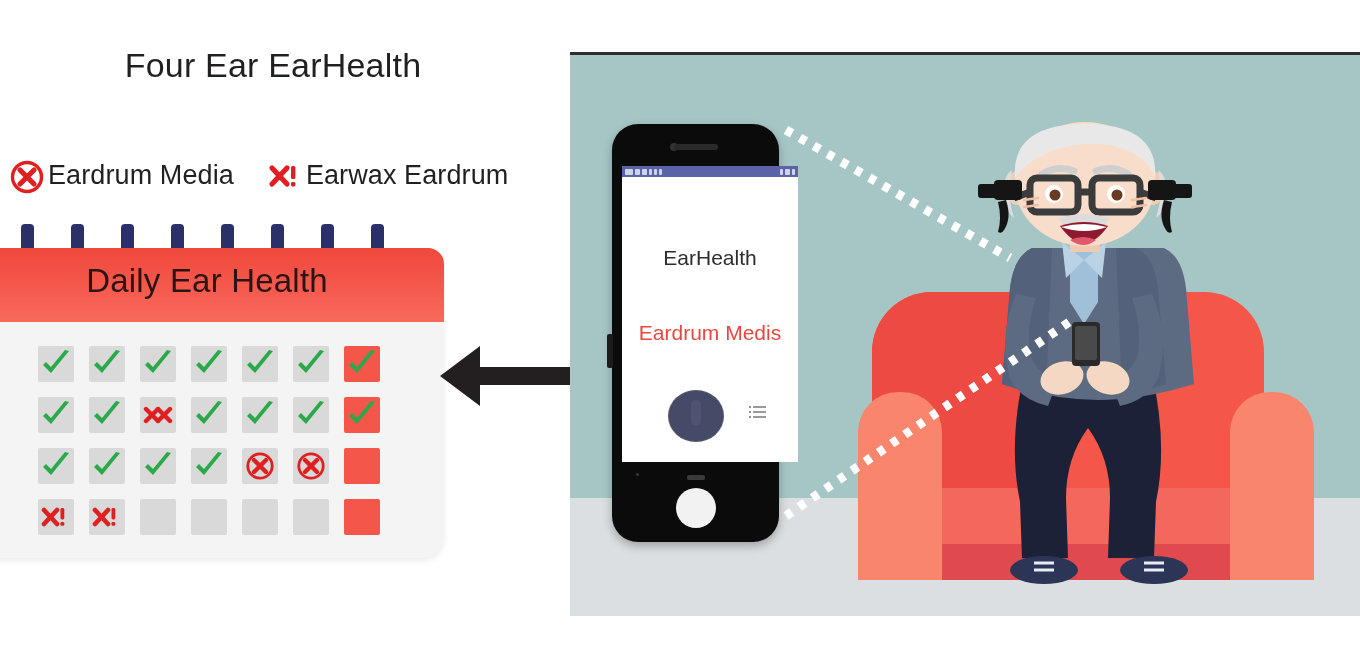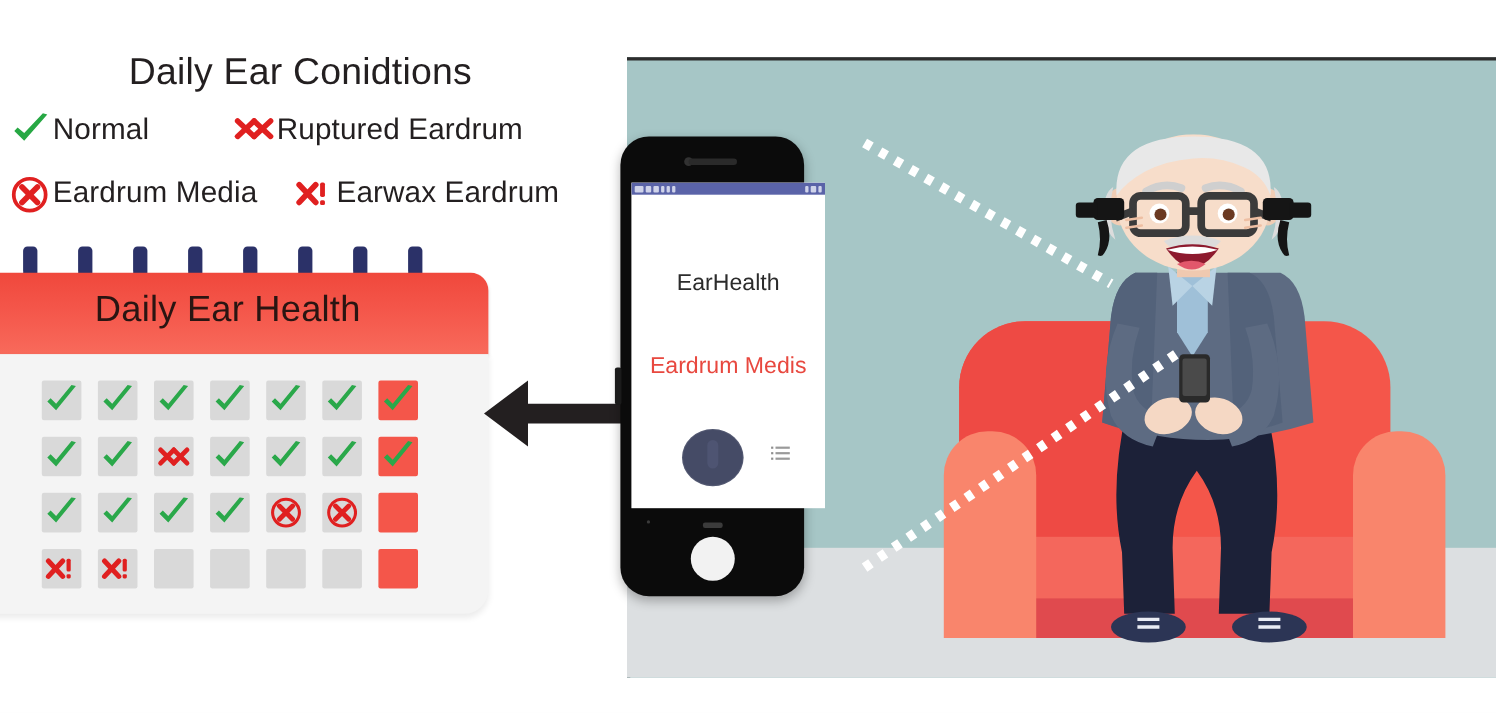--- a/index.html
+++ b/index.html
@@ -134,21 +134,21 @@
     background:#f9856c; border-radius: 40px 40px 0 0;
   }
   
   #person { position:absolute; left:388px; bottom:24px; width:280px; height:470px; }
 
   
   #callouts { position:absolute; left:0; top:0; width:1360px; height:648px; pointer-events:none; }
 
   
   #phone {
-    position:absolute; left:564px; top:124px; width:167px; height:418px;
+    position:absolute; left:612px; top:124px; width:167px; height:418px;
     background:#0b0b0b; border-radius: 26px;
     box-shadow: 0 4px 10px rgba(0,0,0,.28);
   }
   #phone-speaker {
     position:absolute; left:50%; top:20px; transform:translateX(-50%);
     width:44px; height:6px; background:#2a2a2a; border-radius:3px;
   }
   #phone-cam {
     position:absolute; left:58px; top:19px; width:8px; height:8px;
     background:#323232; border-radius:50%;
@@ -207,45 +207,22 @@
   #phone-side-btn {
     position:absolute; left:-5px; top:210px; width:6px; height:34px;
     background:#1b1b1b; border-radius:2px;
   }
 </style>
 </head>
 <body>
 
 <div id="stage">
 
-  <div id="legend-title">Daily Ear Conidtions</div>
-
-  <div class="legend-row" id="legend-r1">
-    <div class="legend-item">
-      <span class="legend-ico ico-check">
-        <svg width="36" height="32" viewBox="0 0 36 32">
-          <path d="M3 17 L12 26 L33 2 L29 1 L12 19 L6 14 Z" fill="#27a844"></path>
-        </svg>
-      </span>
-      <span class="legend-label">Normal</span>
-    </div>
-    <div class="legend-item">
-      <span class="legend-ico ico-xx">
-        <svg width="40" height="26" viewBox="0 0 40 26">
-          <g stroke="#e02020" stroke-width="5" stroke-linecap="round">
-            <line x1="4" y1="6" x2="19" y2="20"></line>
-            <line x1="19" y1="6" x2="4" y2="20"></line>
-            <line x1="19" y1="6" x2="34" y2="20"></line>
-            <line x1="34" y1="6" x2="19" y2="20"></line>
-          </g>
-        </svg>
-      </span>
-      <span class="legend-label">Ruptured Eardrum</span>
-    </div>
-  </div>
+  <div id="legend-title">Four Ear EarHealth</div>
+
 
   <div class="legend-row" id="legend-r2">
     <div class="legend-item">
       <span class="legend-ico ico-circx">
         <svg width="36" height="36" viewBox="0 0 36 36">
           <circle cx="18" cy="18" r="14.5" fill="none" stroke="#e02020" stroke-width="3.4"></circle>
           <g stroke="#e02020" stroke-width="5.2" stroke-linecap="round">
             <line x1="11" y1="11" x2="25" y2="25"></line>
             <line x1="25" y1="11" x2="11" y2="25"></line>
           </g>

